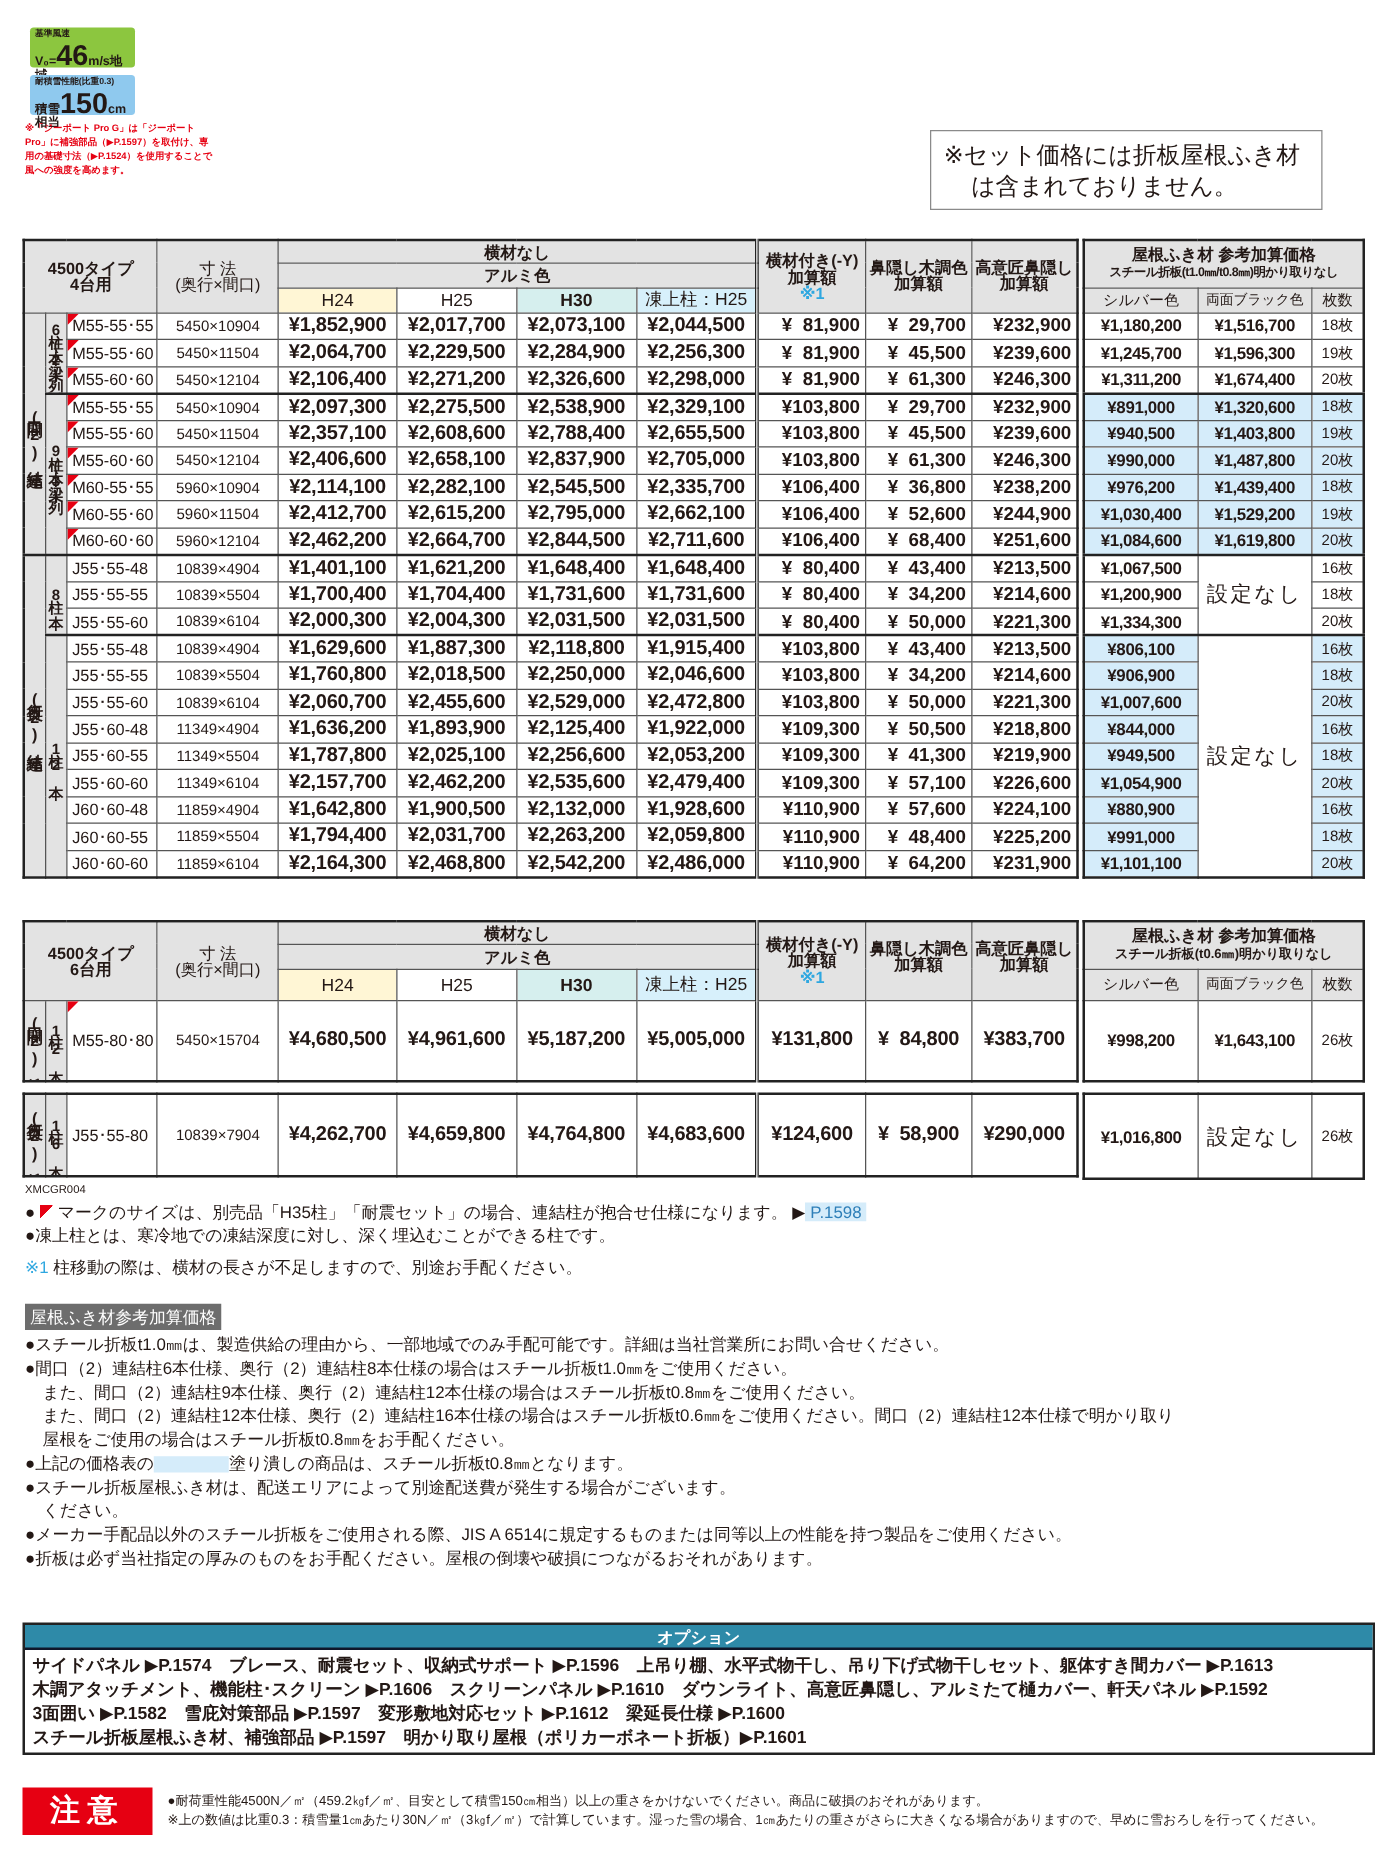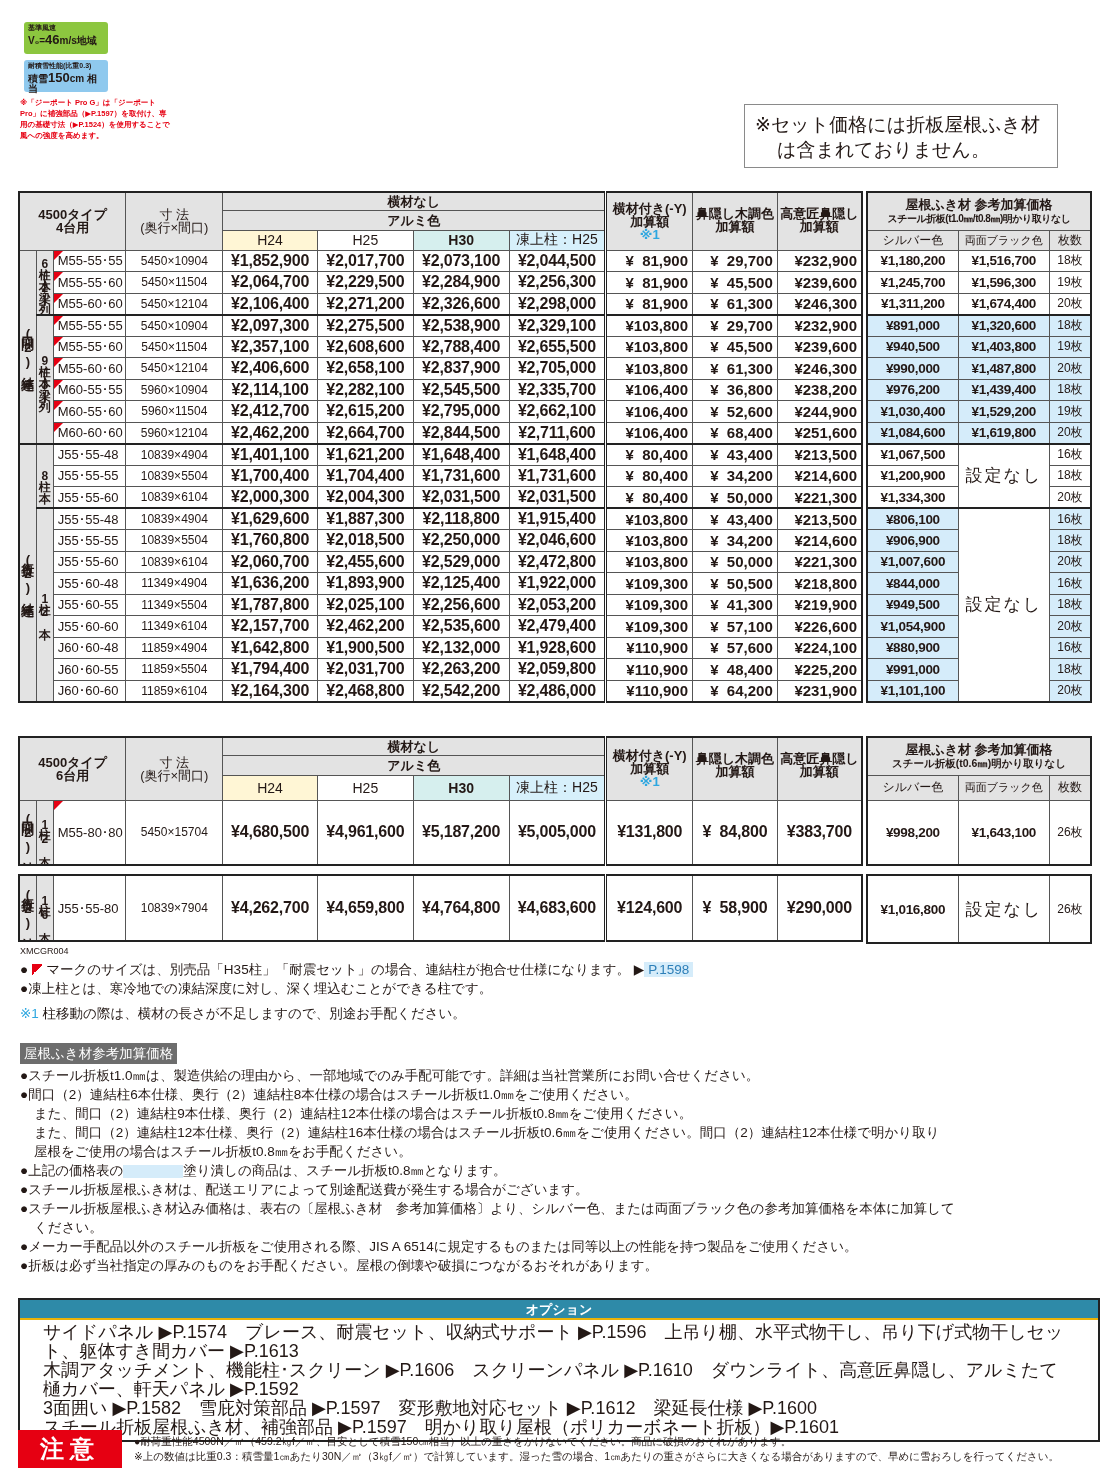--- a/index.html
+++ b/index.html
@@ -2,21 +2,21 @@
 <html><head>
 <meta charset="utf-8">
 <style>
 *{box-sizing:border-box;margin:0;padding:0}
 body{width:1118px;height:1479px;background:#fff;font-family:"Liberation Sans","DejaVu Sans",sans-serif;color:#231815;position:relative;overflow:hidden}
 .badge{position:absolute;left:24px;border-radius:3px;padding:2px 4px;line-height:1}
 .b1{top:22px;width:84px;height:32px;background:#8cc63f}
 .b2{top:60px;width:84px;height:32px;background:#8fc9ee}
 .b-small{font-size:7px;font-weight:bold;color:#231815;display:block}
 .b-big{font-size:10px;font-weight:bold;display:block;margin-top:2px}
-.b-big b{font-size:13px}
+.b-big b{font-size:23px}
 .rednote{position:absolute;left:20px;top:97px;width:150px;color:#e60012;font-size:7.5px;line-height:11px;font-weight:bold}
 .setbox{position:absolute;left:744px;top:104px;width:314px;height:64px;border:1.5px solid #8a8a8a;font-size:19px;line-height:25px;padding:7px 0 0 10px;color:#231815}
 table{border-collapse:collapse;position:absolute;table-layout:fixed}
 td,th{border:1px solid #555;text-align:center;white-space:nowrap;overflow:hidden}
 .hd{background:#e3e3e3;font-size:13px;font-weight:bold;line-height:13px}
 .h24{background:#fff6d5;font-size:14px;font-weight:normal}
 .h25{background:#fff;font-size:14px;font-weight:normal}
 .h30{background:#d6efee;font-size:14px;font-weight:bold}
 .hfz{background:#d7f0fb;font-size:14px;font-weight:normal}
 .grp{background:#e3e3e3;font-size:13px;font-weight:bold;line-height:13px;writing-mode:vertical-rl;text-orientation:upright;letter-spacing:-1px}
@@ -34,22 +34,22 @@
 .sepL{border-left:3px double #222}
 .code{position:absolute;left:20px;top:946px;font-size:9px}
 .notes{position:absolute;left:20px;top:960px;font-size:13.5px;line-height:19px;width:1090px}
 .notes p{margin:0}
 .hl{background:#d5ecfa;padding:0 4px;color:#2e7fb8}
 .redmark{display:inline-block;width:10px;height:12px;background:linear-gradient(135deg,#e60012 50%,transparent 50%);vertical-align:middle;margin:0 4px}
 .tag{display:inline-block;background:#6d6d6d;color:#fff;padding:1px 4px;margin:20px 0 2px}
 .swatch{display:inline-block;width:60px;height:13px;background:#d5ecfa;vertical-align:middle}
 .indent{padding-left:14px}
 .opt{position:absolute;left:18px;top:1298px;width:1082px;border:2px solid #222}
-.opt-h{background:#2e8aa8;color:#fff;text-align:center;font-weight:bold;font-size:13px;height:20px;line-height:20px;border-bottom:2px solid #eab308}
-.opt-b{font-size:18px;font-weight:normal;line-height:19px;padding:3px 23px}
+.opt-h{background:#2e8aa8;color:#fff;text-align:center;font-weight:bold;font-size:13px;height:20px;line-height:20px;border-bottom:2px solid #0f172a}
+.opt-b{font-size:14px;font-weight:bold;line-height:19px;padding:3px 6px}
 .caution{position:absolute;left:18px;top:1430px;width:104px;height:38px;background:#e60012;color:#fff;font-size:24px;font-weight:bold;text-align:center;line-height:38px;letter-spacing:6px}
 .caut-t{position:absolute;left:134px;top:1434px;font-size:10.5px;line-height:15px}
 </style>
 </head>
 <body>
 
 <div class="badge b1">
   <span class="b-small">基準風速</span>
   <span class="b-big"><span>V₀=</span><b>46</b><span>m/s地域</span></span>
 </div>
@@ -581,21 +581,20 @@
   <p style="margin-bottom:6px">●凍上柱とは、寒冷地での凍結深度に対し、深く埋込むことができる柱です。</p>
   <p><span class="note-star">※1</span><span> 柱移動の際は、横材の長さが不足しますので、別途お手配ください。</span></p>
   <div class="tag">屋根ふき材参考加算価格</div>
   <p>●スチール折板t1.0㎜は、製造供給の理由から、一部地域でのみ手配可能です。詳細は当社営業所にお問い合せください。</p>
   <p>●間口（2）連結柱6本仕様、奥行（2）連結柱8本仕様の場合はスチール折板t1.0㎜をご使用ください。</p>
   <p class="indent">また、間口（2）連結柱9本仕様、奥行（2）連結柱12本仕様の場合はスチール折板t0.8㎜をご使用ください。</p>
   <p class="indent">また、間口（2）連結柱12本仕様、奥行（2）連結柱16本仕様の場合はスチール折板t0.6㎜をご使用ください。間口（2）連結柱12本仕様で明かり取り</p>
   <p class="indent">屋根をご使用の場合はスチール折板t0.8㎜をお手配ください。</p>
   <p><span>●上記の価格表の</span><span class="swatch"></span><span>塗り潰しの商品は、スチール折板t0.8㎜となります。</span></p>
   <p>●スチール折板屋根ふき材は、配送エリアによって別途配送費が発生する場合がございます。</p>
-  <p>●スチール折板屋根ふき材込み価格は、表右の〔屋根ふき材　参考加算価格〕より、シルバー色、または両面ブラック色の参考加算価格を本体に加算して</p>
   <p class="indent">ください。</p>
   <p>●メーカー手配品以外のスチール折板をご使用される際、JIS A 6514に規定するものまたは同等以上の性能を持つ製品をご使用ください。</p>
   <p>●折板は必ず当社指定の厚みのものをお手配ください。屋根の倒壊や破損につながるおそれがあります。</p>
 </div>
 
 <div class="opt">
   <div class="opt-h">オプション</div>
   <div class="opt-b">
     <div>サイドパネル ▶P.1574　ブレース、耐震セット、収納式サポート ▶P.1596　上吊り棚、水平式物干し、吊り下げ式物干しセット、躯体すき間カバー ▶P.1613</div>
     <div>木調アタッチメント、機能柱･スクリーン ▶P.1606　スクリーンパネル ▶P.1610　ダウンライト、高意匠鼻隠し、アルミたて樋カバー、軒天パネル ▶P.1592</div>

